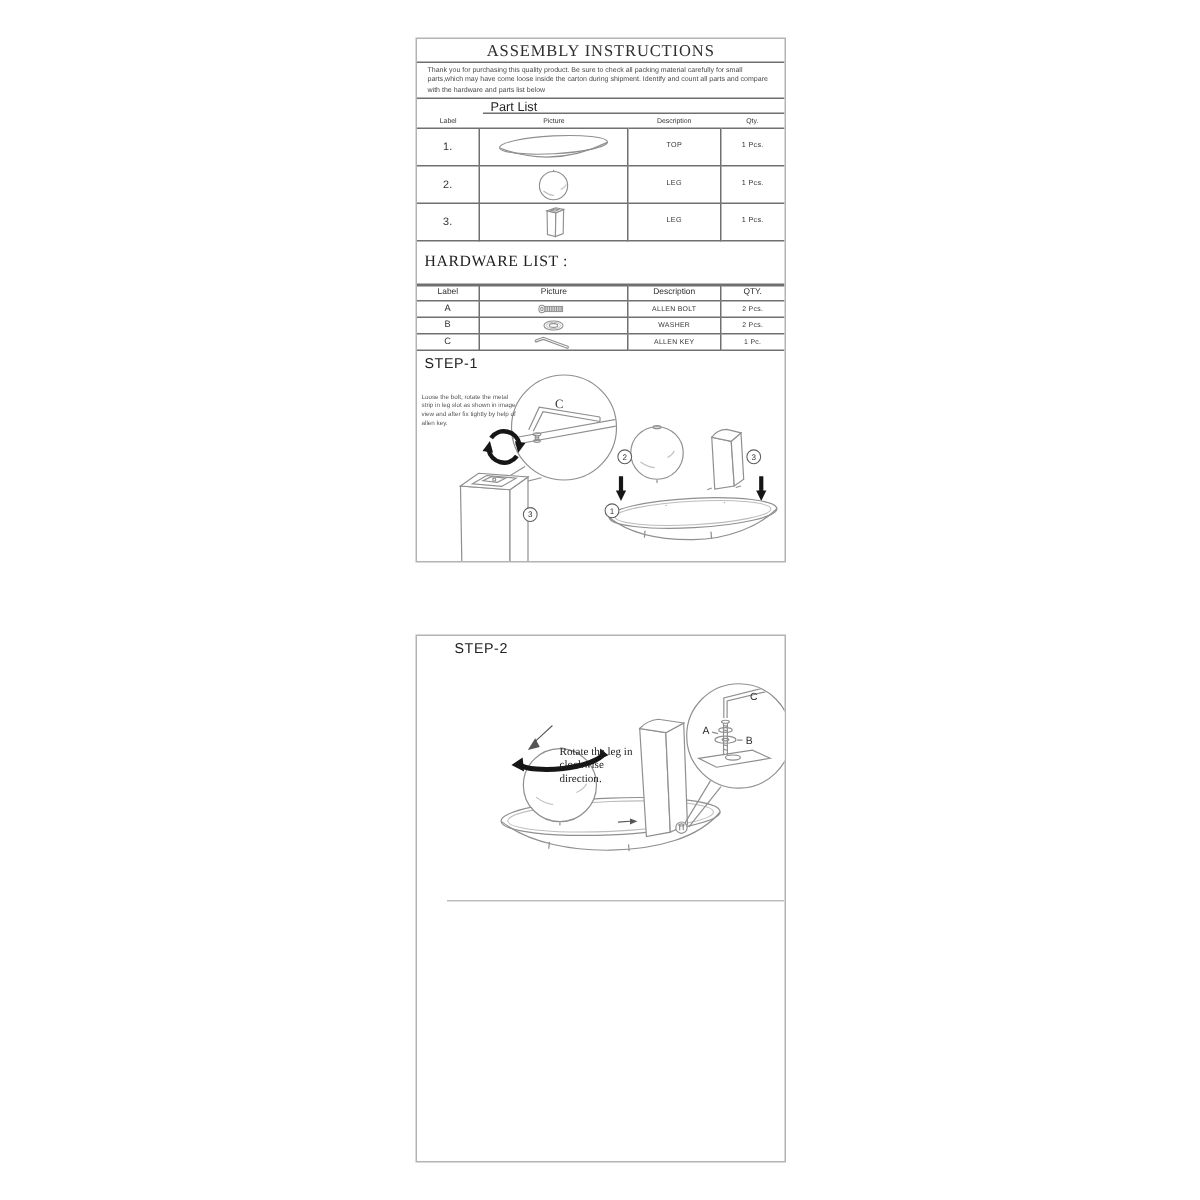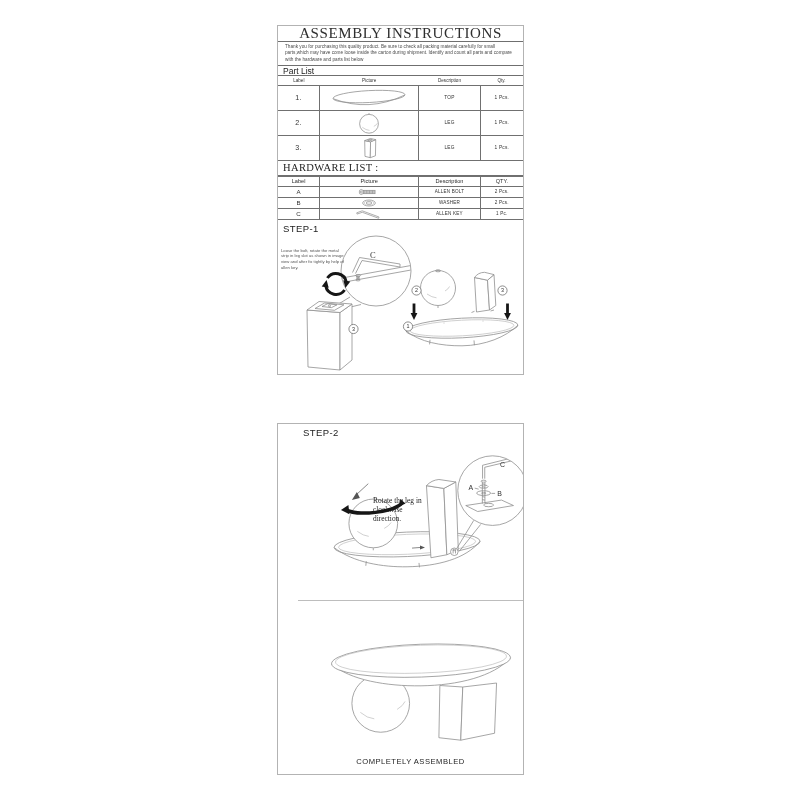--- a/index.html
+++ b/index.html
@@ -6,27 +6,27 @@
   .canvas{position:relative;width:800px;height:800px;background:#fff;overflow:hidden;
           font-family:"Liberation Sans",sans-serif;color:#333;}
   .panel{position:absolute;left:277px;width:247px;background:#fff;
          border:1px solid #b3b3b3;box-sizing:border-box;overflow:hidden;}
   .panel-top{top:25px;height:350px;}
   .panel-bottom{top:423px;height:352px;padding-left:20px;}
 
   
   .title-row{height:15px;border-bottom:1px solid #6f6f6f;display:flex;align-items:center;justify-content:center;}
   .title-row h1{margin:12px;font-family:"Liberation Serif",serif;font-weight:normal;
-                font-size:15px;letter-spacing:.6px;color:#2e2e2e;}
+                font-size:11px;letter-spacing:.6px;color:#2e2e2e;}
   .intro{height:24px;border-bottom:1px solid #6f6f6f;box-sizing:border-box;
          padding:2px 6px 0 7px;font-size:4.7px;line-height:6.4px;color:#4a4a4a;margin:0;}
   .sec-head{box-sizing:border-box;border-bottom:1px solid #6f6f6f;padding-left:5px;
             display:flex;align-items:center;color:#222;}
-  .sec-head.part{height:10px;font-size:8.5px;}
-  .sec-head.hw{height:15px;font-family:"Liberation Serif",serif;font-size:10.5px;letter-spacing:.4px;}
+  .sec-head.part{height:10px;font-size:8.5px;margin-left:44px;}
+  .sec-head.hw{height:29px;font-family:"Liberation Serif",serif;font-size:10.5px;letter-spacing:.4px;}
   table{width:100%;border-collapse:collapse;table-layout:fixed;}
   td,th{padding:0;text-align:center;vertical-align:middle;font-weight:normal;}
   col.c1{width:17%;} col.c2{width:40.5%;} col.c3{width:25%;} col.c4{width:17.5%;}
   .part-table thead tr{height:9px;}
   .part-table thead th{font-size:4.6px;color:#333;border-bottom:1px solid #707070;}
   .part-table tbody tr{height:24.3px;}
   .part-table tbody td{border:1px solid #707070;font-size:4.8px;letter-spacing:.2px;}
   .part-table td.lbl{font-size:7.2px;}
   .part-table td:first-child{border-left:none;}
   .part-table td:last-child{border-right:none;}
@@ -399,41 +399,15 @@
         </g>
 
         <g>
           <path class="blk" stroke-width="3.4" d="M 47.3,86 A 30 9 -6 0 0 104.1,79.3"></path>
           <polygon class="blkfill" points="50,81.5 42.5,86.5 51,90.8"></polygon>
           <polygon class="blkfill" points="102,75.5 107.5,80 101.5,82.8"></polygon>
         </g>
       </svg>
     </div>
 
-    <div class="assembled">
-      <svg class="diagram" width="245" height="174" viewBox="0 0 245 175" style="position:absolute;top:0;left:0;">
-
-        <g>
-          <circle class="shape" cx="82.5" cy="103" r="29"></circle>
-          <path class="faint" d="M 62,112 q 7,6 14,6.5"></path>
-          <path class="faint" d="M 99,109 q 6,-3.5 8,-8"></path>
-        </g>
-
-        <g>
-          <polygon class="shape" points="142,85 165,86.5 163,140 141,137.5"></polygon>
-          <polygon class="shape" points="165,86.5 199,82.5 197,133 163,140"></polygon>
-        </g>
-
-        <g>
-          <path class="shape" d="M 33.1,63.5 C 52,79.5 88,85.8 123,85.3 C 160,84.8 196,76 212.9,57.2 Z"></path>
-          <g transform="rotate(-2 123 60)">
-            <ellipse class="shape" cx="123" cy="60" rx="90" ry="16.5"></ellipse>
-          </g>
-          <g transform="rotate(-2 123 58.5)">
-            <ellipse class="faint" cx="123" cy="58.5" rx="86" ry="14"></ellipse>
-          </g>
-        </g>
-      </svg>
-      <div class="assembled-caption">COMPLETELY ASSEMBLED</div>
-    </div>
   </section>
 
 </div>
 
 </body></html>

